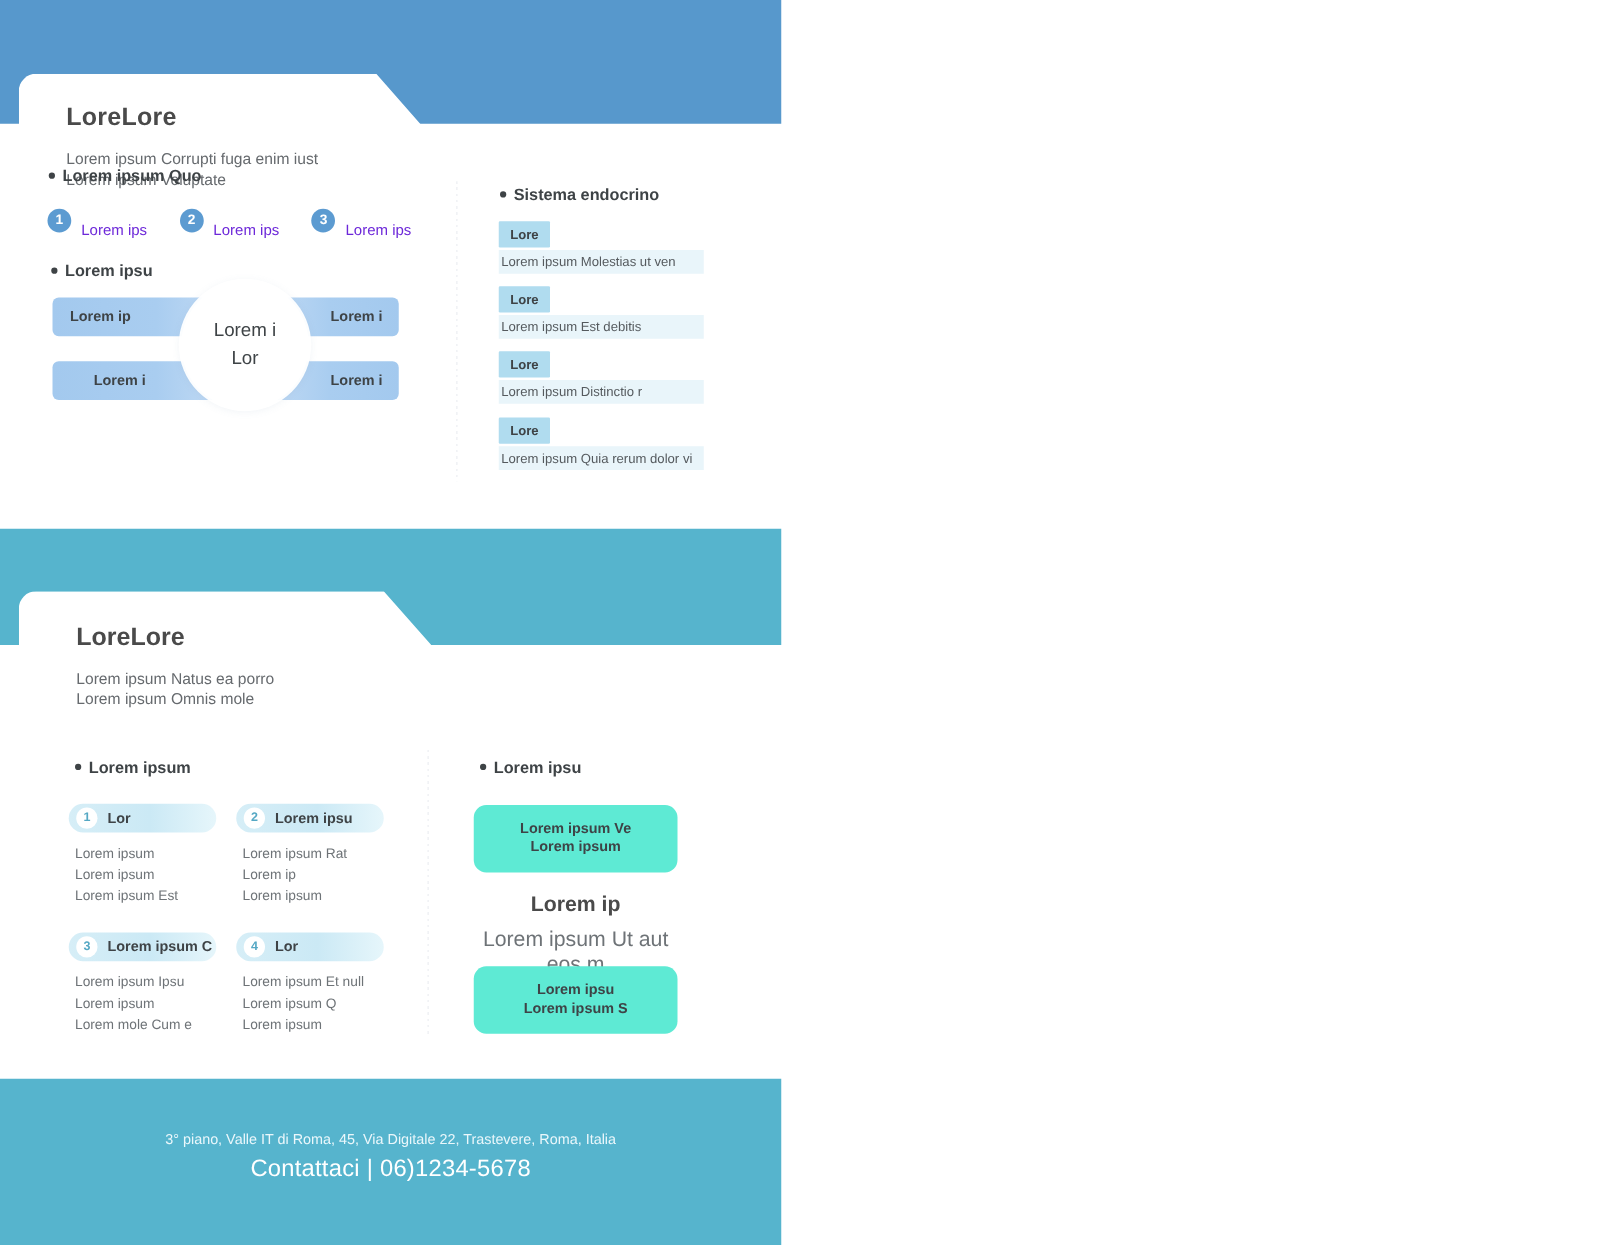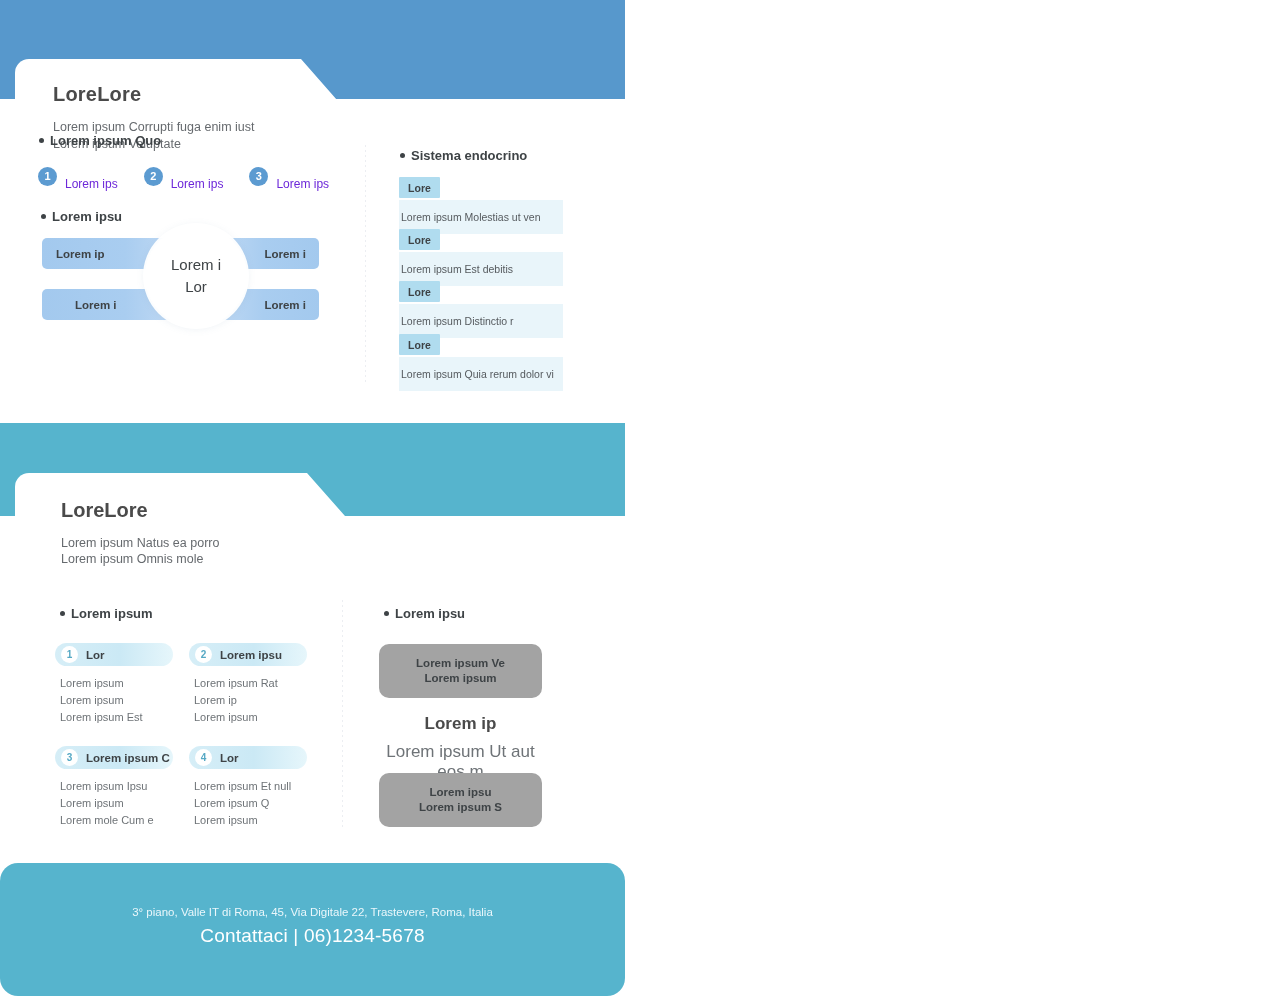--- a/index.html
+++ b/index.html
@@ -184,21 +184,21 @@
     align-items: center;
     justify-content: center;
     font-size: 10.5px;
     font-weight: bold;
     color: #3e4346;
     border-radius: 1px;
   }
   .lore-bar {
     margin-top: 2px;
     width: 164px;
-    height: 34px;
+    height: 19px;
     background: #e9f5fa;
     display: flex;
     align-items: center;
     padding-left: 2px;
     box-sizing: border-box;
     font-size: 10.5px;
     color: #555a5e;
     white-space: nowrap;
   }
 
@@ -296,21 +296,21 @@
     margin-top: 9px;
     padding-left: 5px;
     font-size: 11px;
     color: #6e7377;
     line-height: 17px;
   }
 
   .rbox {
     position: absolute;
     width: 163px;
-    background: #a3a3a3;
+    background: #5eead4;
     border-radius: 10px;
     display: flex;
     flex-direction: column;
     align-items: center;
     justify-content: center;
     font-size: 11.5px;
     font-weight: bold;
     color: #3e4346;
     line-height: 15px;
     text-align: center;
@@ -339,21 +339,20 @@
   }
 
   
   .footer {
     position: absolute;
     left: 0;
     top: 863px;
     width: 625px;
     height: 133px;
     background: #56b4cd;
-    border-radius: 18px;
   }
   .footer-addr {
     position: absolute;
     left: 0;
     top: 43px;
     width: 625px;
     text-align: center;
     font-size: 11.5px;
     color: #eaf7fb;
   }

